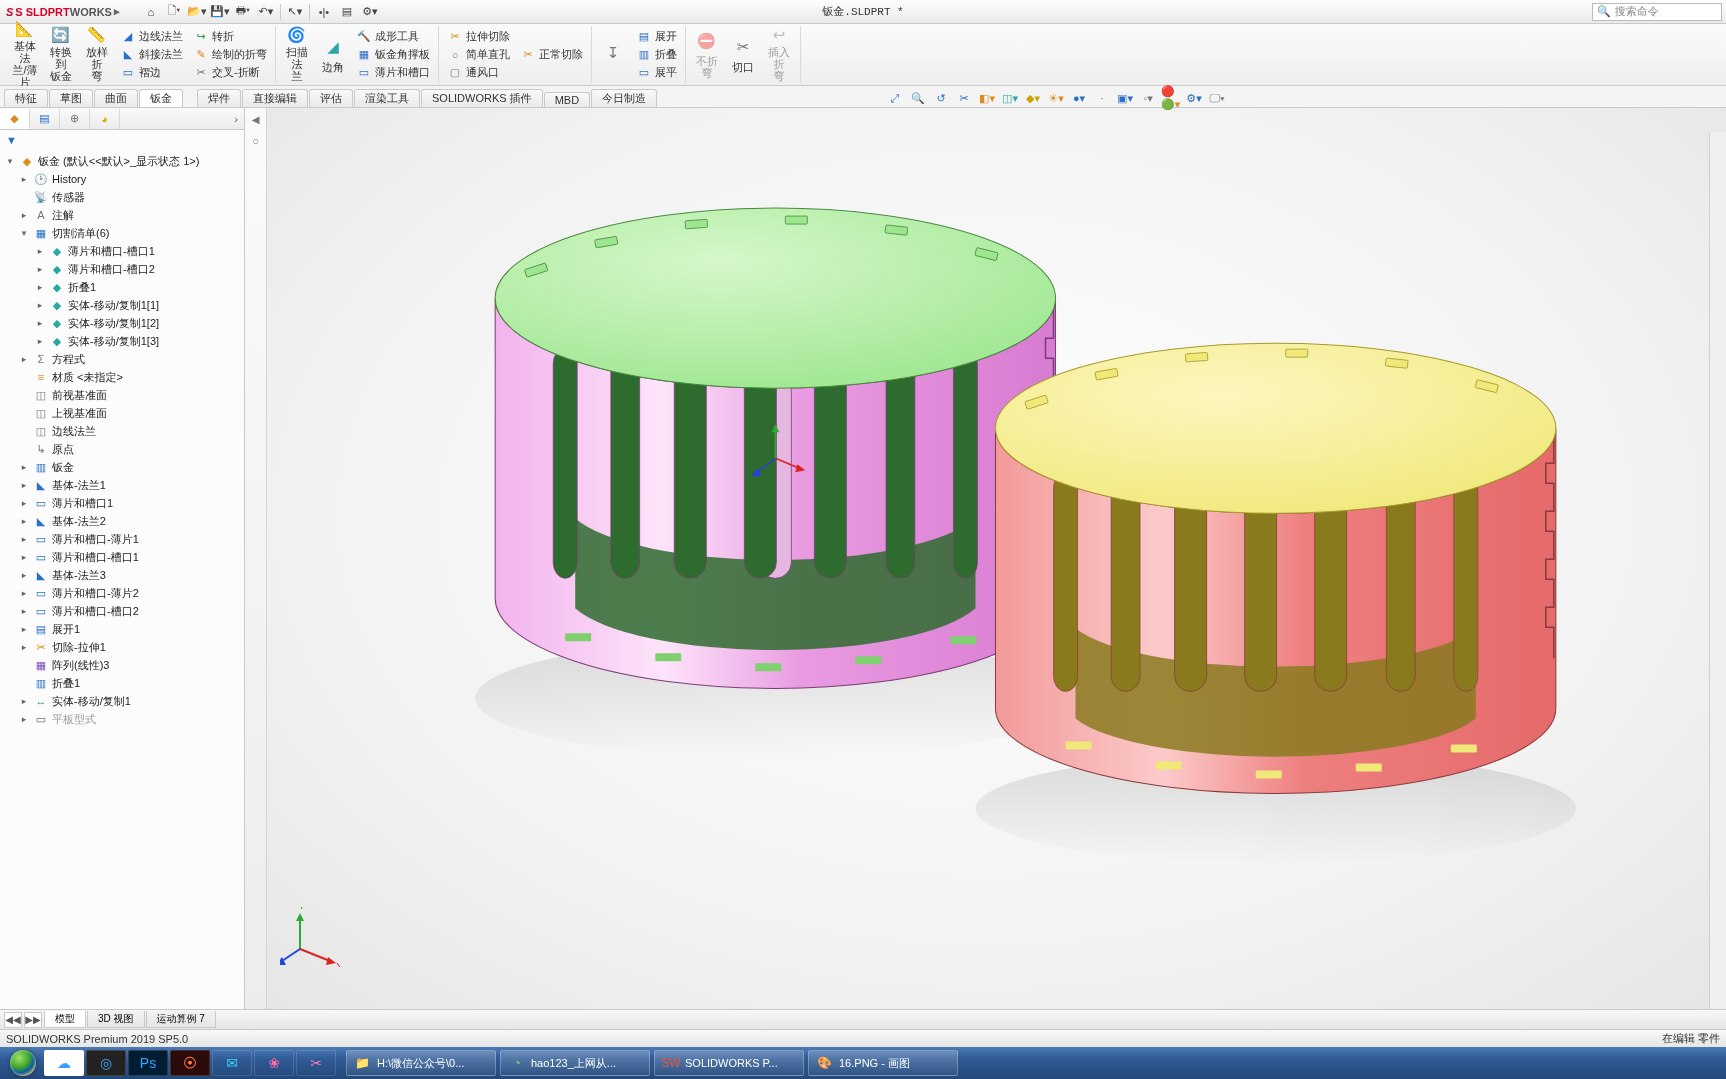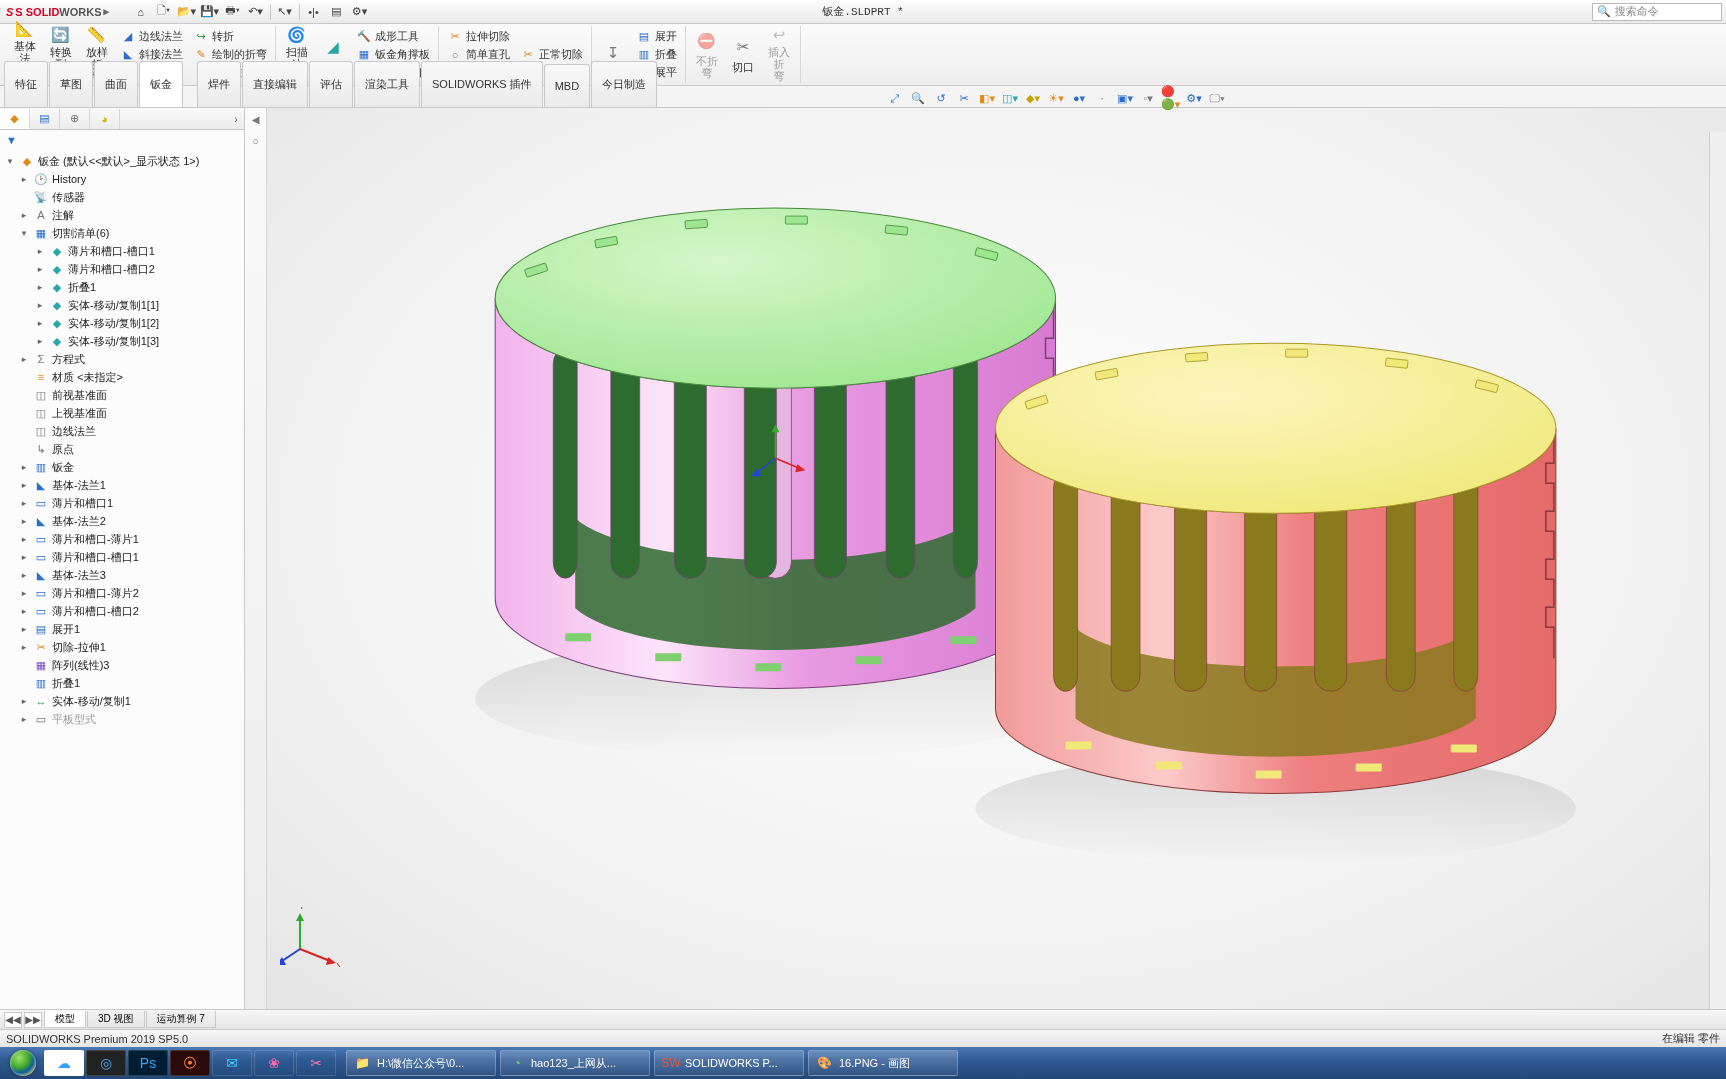--- a/index.html
+++ b/index.html
@@ -24,21 +24,21 @@
 .rgrp { display: flex; align-items: center; border-right: 1px solid #d8d8d8; padding: 0 3px; }
 .rbtn-lg { display: flex; flex-direction: column; align-items: center; justify-content: center; width: 36px; height: 56px; padding: 2px; text-align: center; line-height: 1.1; color: #333; border: 1px solid transparent; border-radius: 2px; }
 .rbtn-lg.disabled { opacity: 0.45; }
 .rbtn-lg .ic { width: 24px; height: 24px; margin-bottom: 2px; display: flex; align-items: center; justify-content: center; font-size: 15px; }
 .rcol { display: flex; flex-direction: column; justify-content: center; }
 .rbtn-sm { display: flex; align-items: center; height: 18px; padding: 0 4px; color: #333; border: 1px solid transparent; border-radius: 2px; white-space: nowrap; }
 .rbtn-sm .ic { width: 16px; height: 16px; margin-right: 3px; display: flex; align-items: center; justify-content: center; font-size: 11px; }
 
 
 .ribbon-tabs { height: 22px; background: #f4f4f4; display: flex; align-items: end; padding-left: 4px; border-bottom: 1px solid #c9c9c9; position: relative; }
-.rtab { padding: 15px 10px; border: 1px solid #c9c9c9; border-bottom: none; background: linear-gradient(#f9f9f9,#eaeaea); margin-right: 1px; color: #333; border-radius: 3px 3px 0 0; }
+.rtab { padding: 1px 10px; border: 1px solid #c9c9c9; border-bottom: none; background: linear-gradient(#f9f9f9,#eaeaea); margin-right: 1px; color: #333; border-radius: 3px 3px 0 0; }
 .rtab.active { background: #fff; font-weight: 500; }
 .rtab.gap { border: none; background: transparent; width: 12px; padding: 0; }
 
 
 .view-toolbar { position: absolute; top: 0; left: 880px; height: 24px; display: flex; align-items: center; gap: 3px; padding: 2px 5px; z-index: 5; }
 .vbtn { width: 20px; height: 20px; display: flex; align-items: center; justify-content: center; color: #444; }
 
 
 .main { flex: 1; display: flex; position: relative; background: #fff; overflow: hidden; }
 
@@ -90,21 +90,21 @@
 .c-teal { color: #2aa6a6; } .c-yellow { color: #c9a400; }
 </style>
 </head>
 <body>
 
 <div class="app">
 
   <div class="titlebar">
     <div class="logo">
       <span class="ds">S</span>
-        <span>S SOLID</span>
+        <span>S SLDPRT</span>
         <span class="works">WORKS</span>
       <span class="logo-arrow">▸</span>
     </div>
     <div class="qat">
       <div class="qbtn">⌂</div>
       <div class="qbtn">🗋▾</div>
       <div class="qbtn">📂▾</div>
       <div class="qbtn">💾▾</div>
       <div class="qbtn">🖶▾</div>
       <div class="qbtn">↶▾</div>

